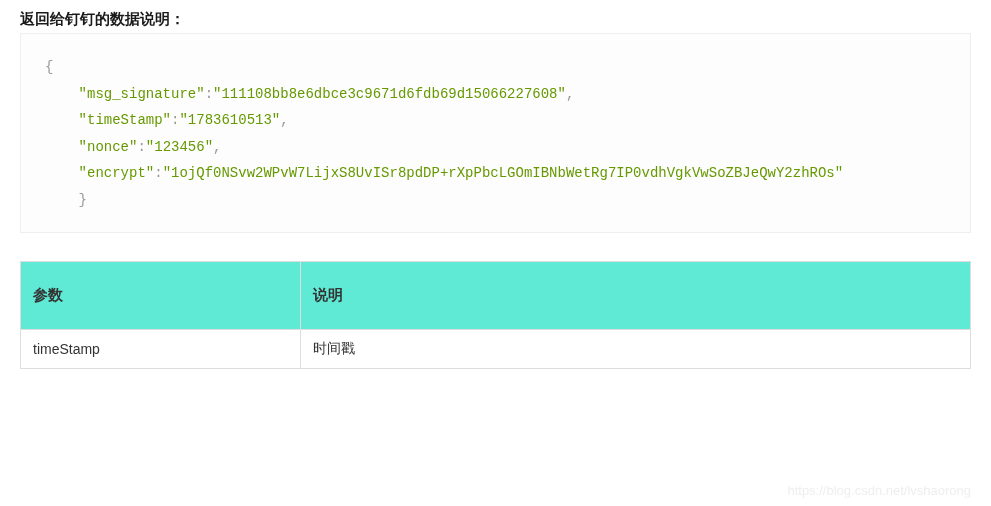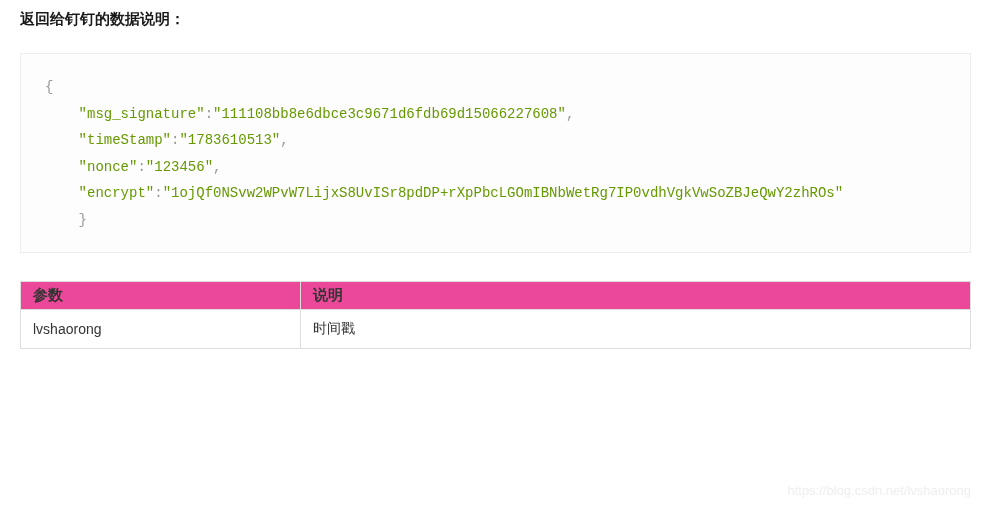--- a/index.html
+++ b/index.html
@@ -10,21 +10,21 @@
     body {
       font-family: "Microsoft YaHei", Arial, sans-serif;
       background: #ffffff;
       padding: 10px 20px 30px 20px;
       width: 991px;
       color: #333;
     }
     .section-title {
       font-size: 15px;
       font-weight: bold;
-      margin-bottom: 24px;
+      margin-bottom: 4px;
       color: #1a1a1a;
     }
     .code-block {
       background: #fdfdfd;
       border: 1px solid #eee;
       padding: 20px 24px 6px 24px;
       margin-bottom: 28px;
       position: relative;
     }
     .code-scroll {
@@ -60,23 +60,23 @@
     }
     .json-punc {
       color: #999;
     }
     .param-table {
       width: 100%;
       border-collapse: collapse;
       border: 1px solid #ddd;
     }
     .param-table th {
-      background: #ec4899;
+      background: #5eead4;
       text-align: left;
-      padding: 4px 12px;
+      padding: 24px 12px;
       font-size: 15px;
       font-weight: bold;
       border: 1px solid #ddd;
     }
     .param-table td {
       padding: 10px 12px;
       font-size: 14px;
       border: 1px solid #ddd;
       color: #333;
     }
@@ -115,19 +115,19 @@
 
 <table class="param-table">
   <thead>
     <tr>
       <th>参数</th>
       <th>说明</th>
     </tr>
   </thead>
   <tbody>
     <tr>
-      <td>lvshaorong</td>
+      <td>timeStamp</td>
       <td>时间戳</td>
     </tr>
   </tbody>
 </table>
 
 <div class="watermark">https://blog.csdn.net/lvshaorong</div>
 
 </body></html>

